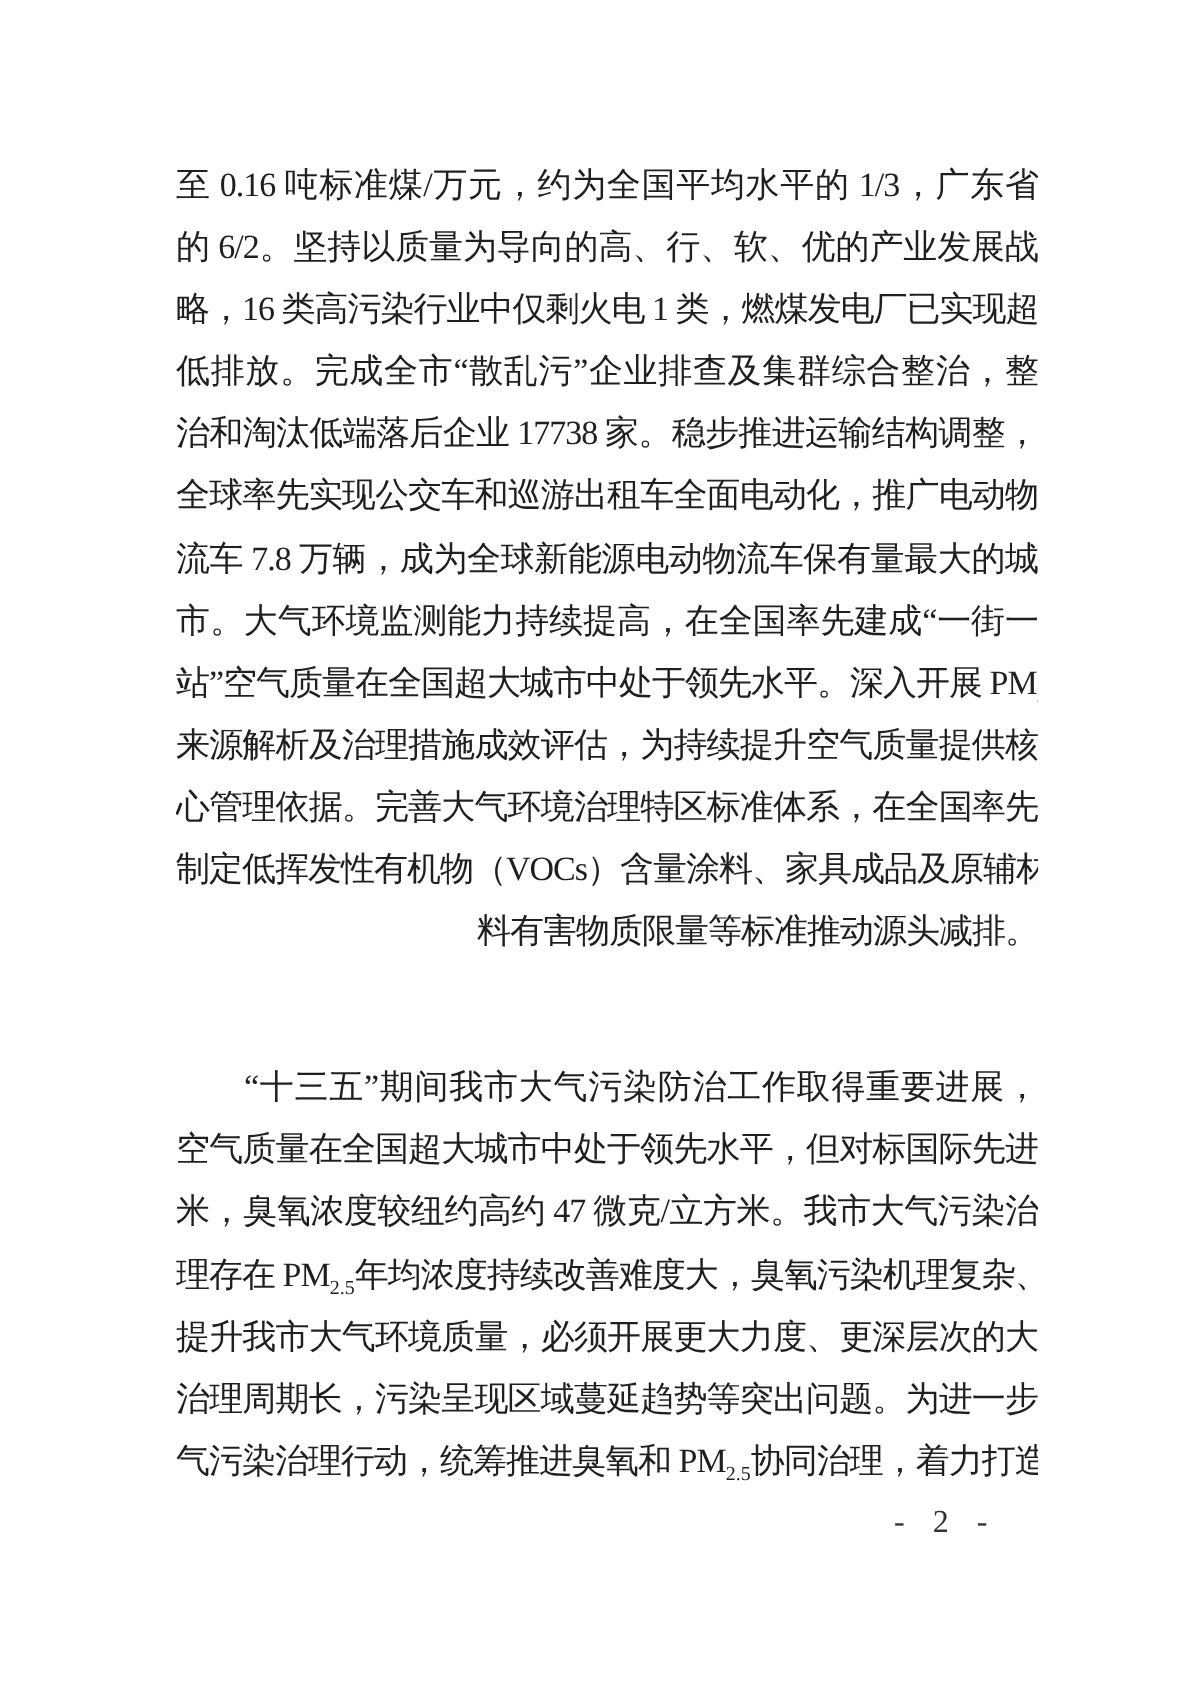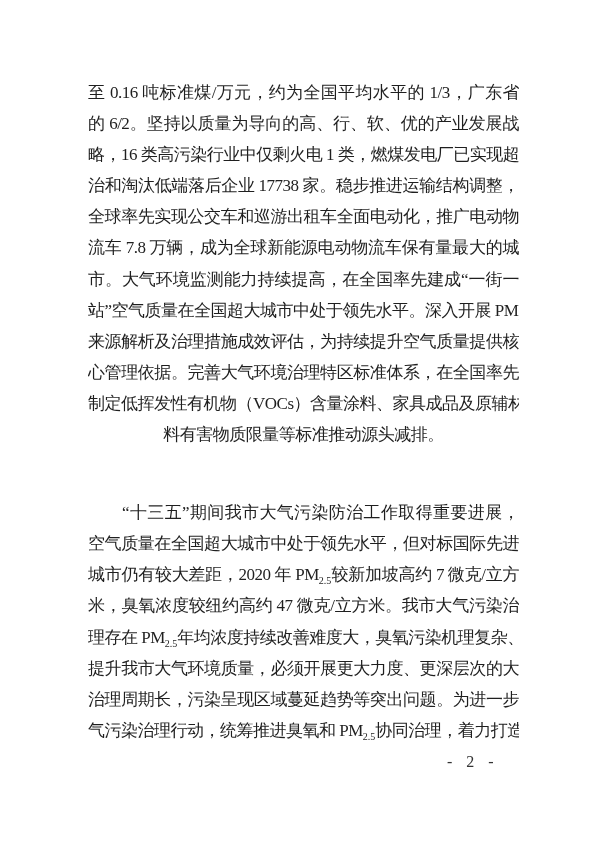--- a/index.html
+++ b/index.html
@@ -22,21 +22,21 @@
     top: 77px;
     width: 431px;
   }
   .line {
     height: 31.1px;
     line-height: 31.1px;
     font-size: 17px;
     letter-spacing: -0.5px;
     white-space: nowrap;
     overflow: hidden;
-    text-align: center;
+    text-align: right;
   }
   .line.j {
     text-align: justify;
     text-align-last: justify;
   }
   .line.indent {
     padding-left: 34px;
     margin-top: 47px;
   }
   .line sub {
@@ -56,32 +56,32 @@
   }
 </style>
 </head>
 <body>
 
 <div class="page">
   <div class="content">
       <div class="line j"><span>至 0.16 吨标准煤/万元，约为全国平均水平的 1/3，广东省</span></div>
       <div class="line j"><span>的 6/2。坚持以质量为导向的高、行、软、优的产业发展战</span></div>
       <div class="line j"><span>略，16 类高污染行业中仅剩火电 1 类，燃煤发电厂已实现超</span></div>
+      <div class="line j"><span>低排放。完成全市“散乱污”企业排查及集群综合整治，整</span></div>
       <div class="line j"><span>治和淘汰低端落后企业 17738 家。稳步推进运输结构调整，</span></div>
       <div class="line j"><span>全球率先实现公交车和巡游出租车全面电动化，推广电动物</span></div>
       <div class="line j"><span>流车 7.8 万辆，成为全球新能源电动物流车保有量最大的城</span></div>
       <div class="line j"><span>市。大气环境监测能力持续提高，在全国率先建成“一街一</span></div>
       <div class="line j"><span>站”空气质量在全国超大城市中处于领先水平。深入开展 PM</span><sub>2.5</sub></div>
       <div class="line j"><span>来源解析及治理措施成效评估，为持续提升空气质量提供核</span></div>
       <div class="line j"><span>心管理依据。完善大气环境治理特区标准体系，在全国率先</span></div>
       <div class="line j"><span>制定低挥发性有机物（VOCs）含量涂料、家具成品及原辅材</span></div>
       <div class="line"><span>料有害物质限量等标准推动源头减排。</span></div>
       <div class="line j indent"><span>“十三五”期间我市大气污染防治工作取得重要进展，</span></div>
       <div class="line j"><span>空气质量在全国超大城市中处于领先水平，但对标国际先进</span></div>
-      <div class="line j"><span>城市仍有较大差距，2020 年 PM</span><sub>2.5</sub><span>较新加坡高约 7 微克/立方</span></div>
       <div class="line j"><span>米，臭氧浓度较纽约高约 47 微克/立方米。我市大气污染治</span></div>
       <div class="line j"><span>理存在 PM</span><sub>2.5</sub><span>年均浓度持续改善难度大，臭氧污染机理复杂、</span></div>
       <div class="line j"><span>提升我市大气环境质量，必须开展更大力度、更深层次的大</span></div>
       <div class="line j"><span>治理周期长，污染呈现区域蔓延趋势等突出问题。为进一步</span></div>
       <div class="line j"><span>气污染治理行动，统筹推进臭氧和 PM</span><sub>2.5</sub><span>协同治理，着力打造</span></div>
     </div>
   <div class="page-number">- 2 -</div>
 </div>
 
 </body></html>

